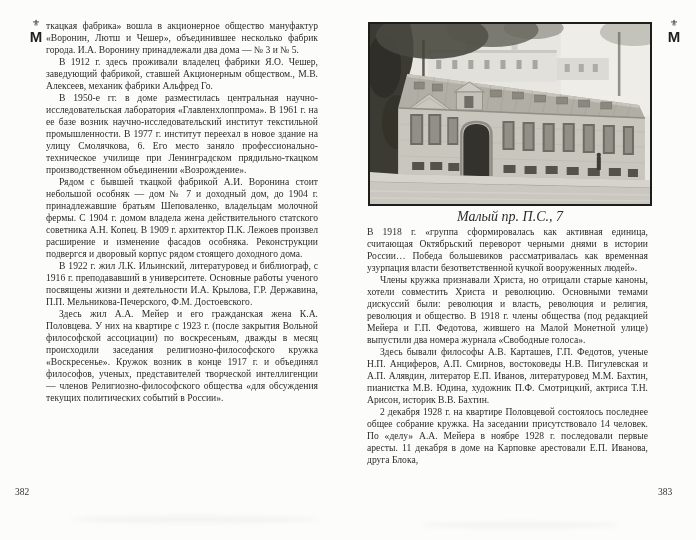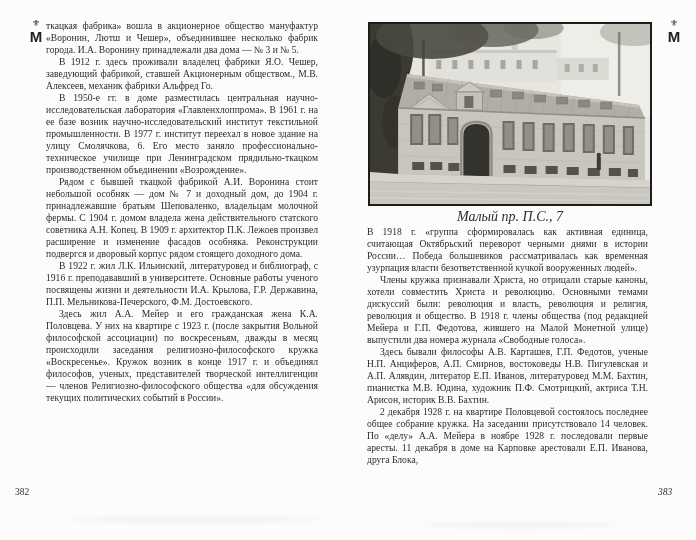--- a/index.html
+++ b/index.html
@@ -14,21 +14,21 @@
   #right-text{left:367px;top:226px;width:281px;height:278px;}
   p.para{margin:0;padding:0;}
   p.ind{text-indent:13px;}
   .marker{position:absolute;width:22px;text-align:center;}
   #marker-left{left:25px;top:18px;}
   #marker-right{left:663px;top:18px;}
   .marker .orn{display:block;font-family:"DejaVu Sans",sans-serif;font-size:9px;line-height:11px;color:#232326;}
   .marker .ltr{display:block;font-family:"Liberation Sans",sans-serif;font-weight:bold;font-size:15px;line-height:16px;color:#1f1f22;}
   .pagenum{position:absolute;font-size:9.5px;color:#333336;}
   #pn-left{left:15px;top:487px;}
-  #pn-right{left:658px;top:487px;font-style:italic;}
+  #pn-right{left:658px;top:487px;}
   #photo{
     position:absolute;left:368px;top:22px;width:284px;height:184px;
     border:2px solid #1d1d1a;box-sizing:border-box;background:#e7e6e1;
   }
   #photo svg{display:block;width:100%;height:100%;}
   #caption{position:absolute;left:368px;top:209px;width:284px;text-align:center;font-style:italic;font-size:14px;color:#2c2c2f;}
   .smudge{position:absolute;background:#b6b5b0;opacity:.12;filter:blur(2px);border-radius:50%;}
   #smudge1{left:70px;top:516px;width:250px;height:7px;}
   #smudge2{left:420px;top:522px;width:200px;height:6px;}
 </style>

